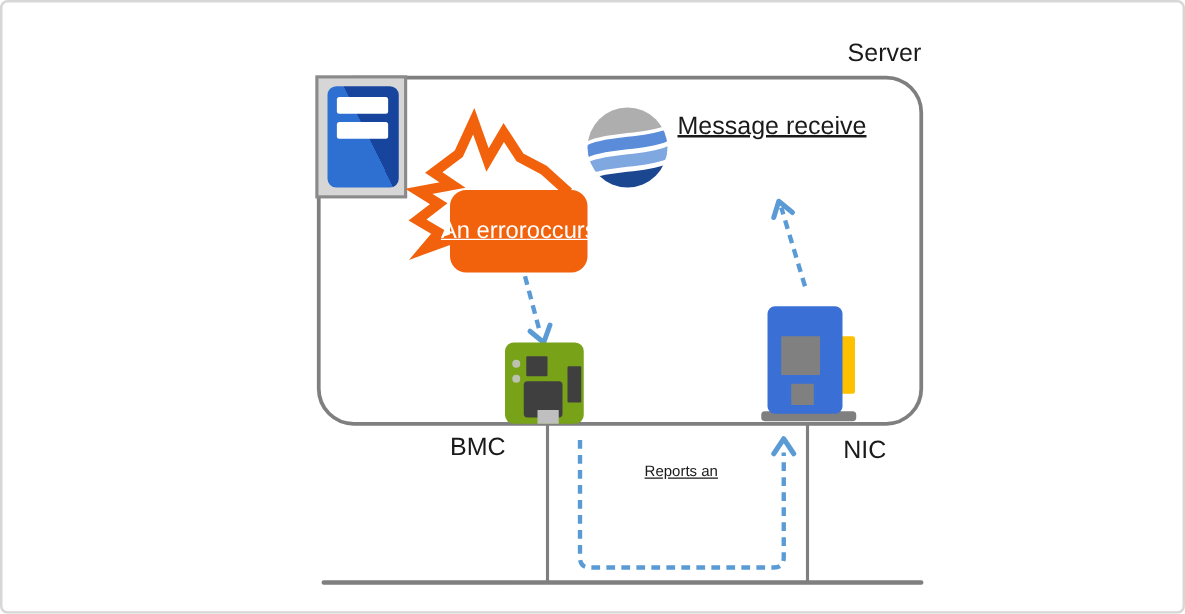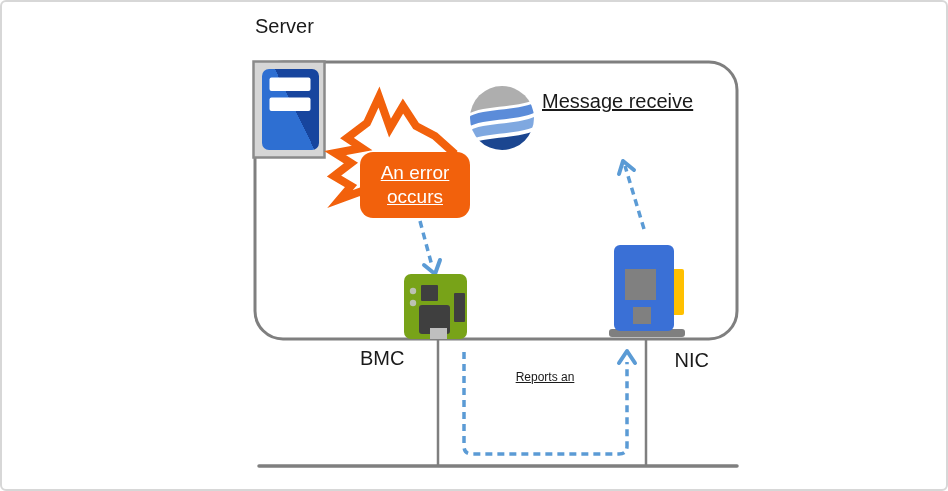--- a/index.html
+++ b/index.html
@@ -10,25 +10,25 @@
   }
   html,body{margin:0;padding:0;background:#fff;}
   .canvas{
     position:relative; width:948px; height:491px; background:#fff;
     border:2px solid #D7D7D7; border-radius:6px; box-sizing:border-box; overflow:hidden;
     font-family:"Liberation Sans", sans-serif;
   }
   .canvas svg{position:absolute; left:0; top:0;}
   .lbl{position:absolute; color:var(--text); font-size:20px; line-height:26px; white-space:nowrap;}
   .lbl span{display:block;text-decoration:underline;}
-  .server-title{left:253px; top:11px; width:482px; text-align:left;}
+  .server-title{left:253px; top:28px; width:482px; text-align:right;}
   .monitor-label{left:540px; top:86px; text-align:left;}
   .callout-text{
     left:358px; top:150px; width:110px; height:66px; color:#fff; font-size:19px; line-height:24px;
-    display:flex; flex-direction:column; align-items:center; justify-content:center; text-align:center;
+    display:flex; flex-direction:row; align-items:center; justify-content:center; text-align:center;
   }
   .bmc-label{left:358px; top:343px; width:70px; }
   .nic-label{left:645px; top:345px; width:62px; text-align:right;}
   .report-label{left:458px; top:362px; width:170px; text-align:center; font-size:12px; line-height:26px;}
 </style>
 </head>
 <body>
 
 <div class="canvas">
 

